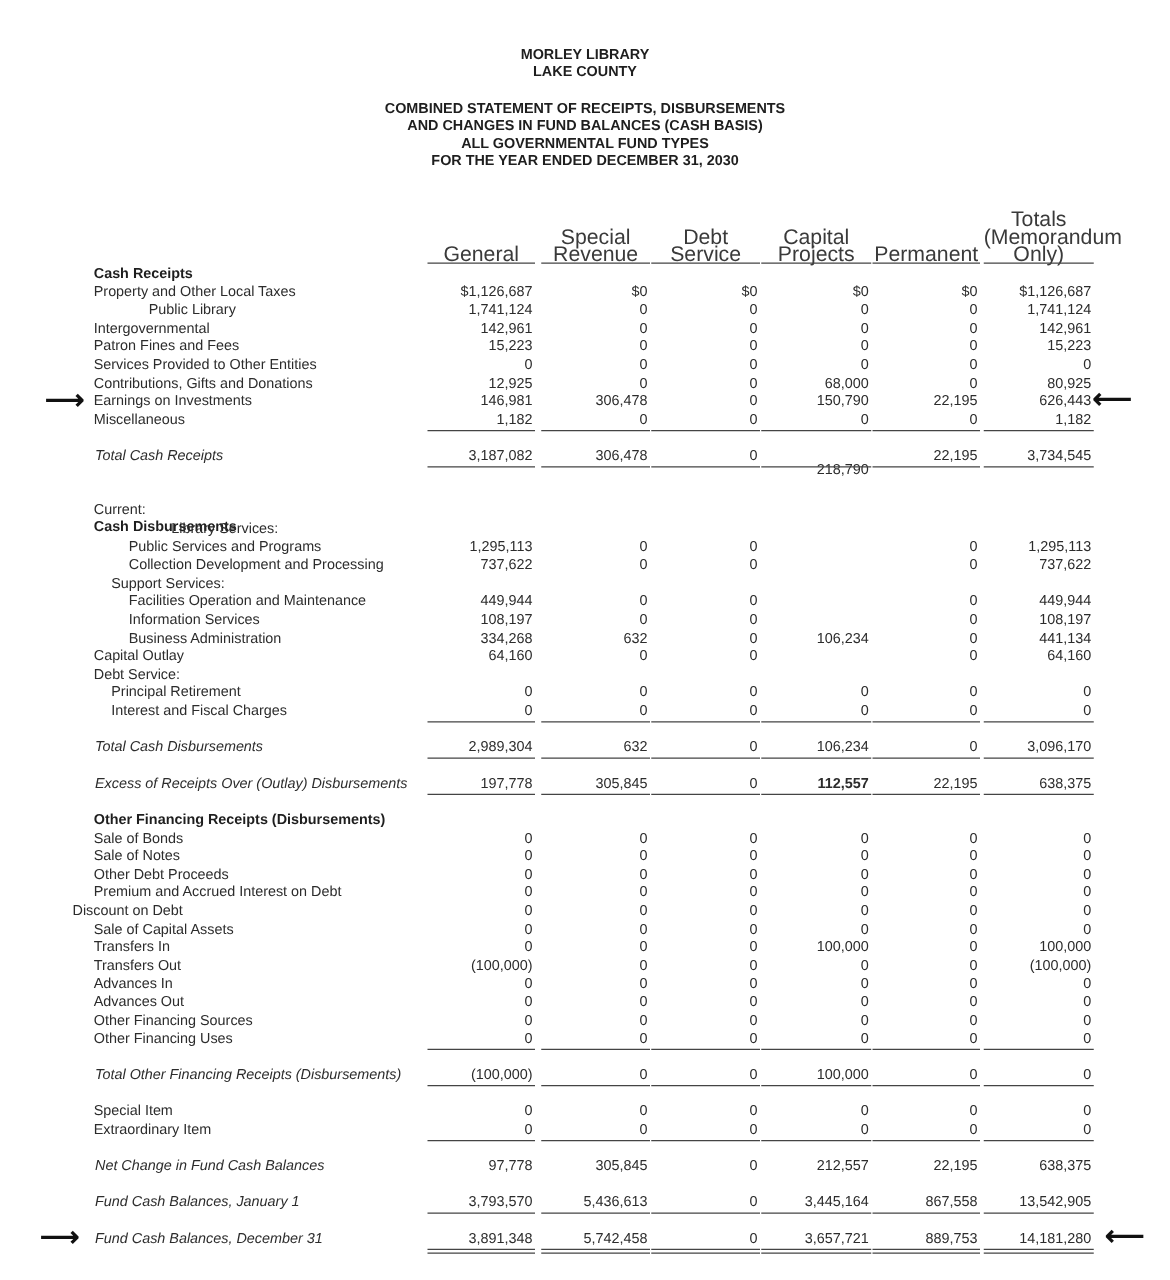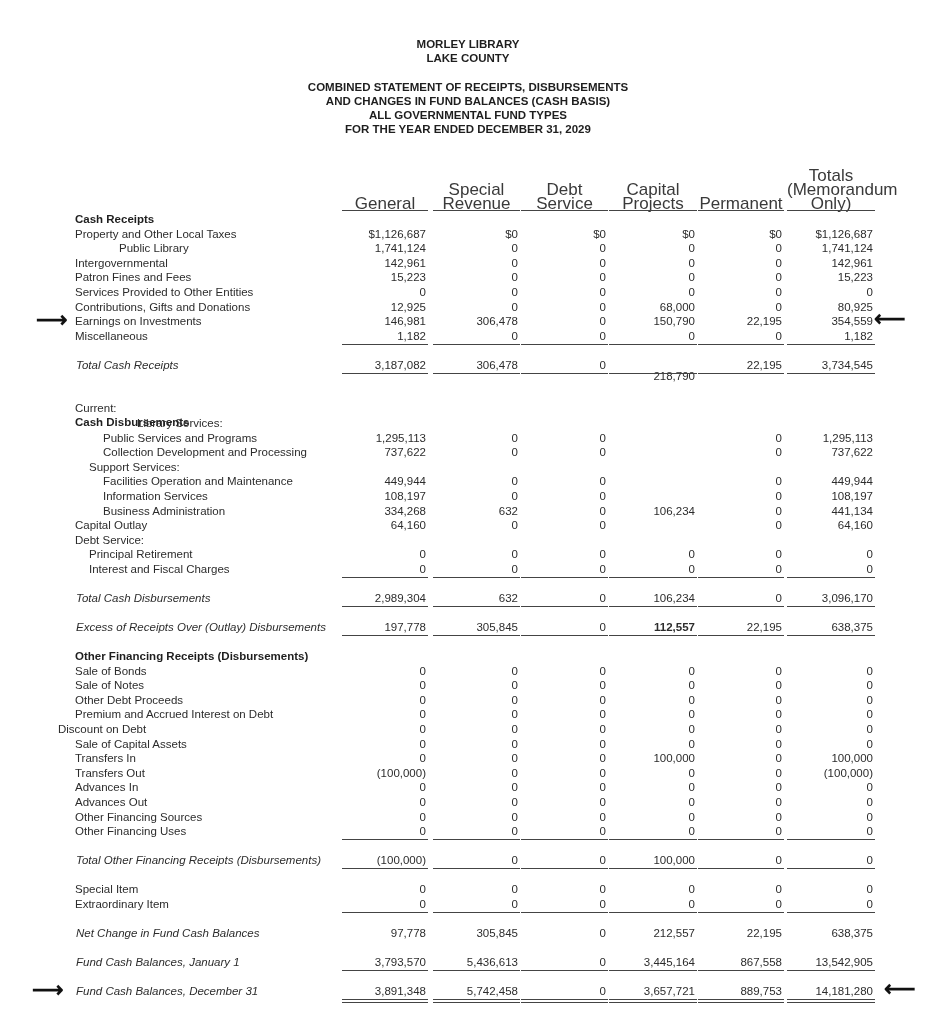--- a/index.html
+++ b/index.html
@@ -18,21 +18,21 @@
 </style>
 </head>
 <body>
 
 <div id="doc">
   <div class="title" style="top:37px;">MORLEY LIBRARY</div>
   <div class="title" style="top:51px;">LAKE COUNTY</div>
   <div class="title" style="top:80px;">COMBINED STATEMENT OF RECEIPTS, DISBURSEMENTS</div>
   <div class="title" style="top:94px;">AND CHANGES IN FUND BALANCES (CASH BASIS)</div>
   <div class="title" style="top:108px;">ALL GOVERNMENTAL FUND TYPES</div>
-  <div class="title" style="top:122px;">FOR THE YEAR ENDED DECEMBER 31, 2029</div>
+  <div class="title" style="top:122px;">FOR THE YEAR ENDED DECEMBER 31, 2030</div>
 
   <div id="col-headers">
       <div class="hdr" style="left: 342px; width: 86px; top: 197px;">General</div>
       <div class="rule" style="left: 342px; width: 86px; top: 210px;"></div>
       <div class="hdr" style="left: 433px; width: 87px; top: 183px;">Special</div>
       <div class="hdr" style="left: 433px; width: 87px; top: 197px;">Revenue</div>
       <div class="rule" style="left: 433px; width: 87px; top: 210px;"></div>
       <div class="hdr" style="left: 521px; width: 87px; top: 183px;">Debt</div>
       <div class="hdr" style="left: 521px; width: 87px; top: 197px;">Service</div>
       <div class="rule" style="left: 521px; width: 87px; top: 210px;"></div>
@@ -104,21 +104,21 @@
         <div class="num" style="left: 698px; width: 84px; top: 299.6px;">0</div>
         <div class="num" style="left: 787px; width: 86px; top: 299.6px;">80,925</div>
       </div>
       <div>
         <div class="lbl" style="left: 75px; top: 314.2px;">Earnings on Investments</div>
         <div class="num" style="left: 342px; width: 84px; top: 314.2px;">146,981</div>
         <div class="num" style="left: 433px; width: 85px; top: 314.2px;">306,478</div>
         <div class="num" style="left: 521px; width: 85px; top: 314.2px;">0</div>
         <div class="num" style="left: 609px; width: 86px; top: 314.2px;">150,790</div>
         <div class="num" style="left: 698px; width: 84px; top: 314.2px;">22,195</div>
-        <div class="num" style="left: 787px; width: 86px; top: 314.2px;">354,559</div>
+        <div class="num" style="left: 787px; width: 86px; top: 314.2px;">626,443</div>
         <div class="arrow" style="left: 36px; top: 309.2px;">⟶</div>
         <div class="arrow" style="left: 874px; top: 308.2px;">⟵</div>
       </div>
       <div>
         <div class="lbl" style="left: 75px; top: 328.8px;">Miscellaneous</div>
         <div class="num" style="left: 342px; width: 84px; top: 328.8px;">1,182</div>
         <div class="num" style="left: 433px; width: 85px; top: 328.8px;">0</div>
         <div class="num" style="left: 521px; width: 85px; top: 328.8px;">0</div>
         <div class="num" style="left: 609px; width: 86px; top: 328.8px;">0</div>
         <div class="num" style="left: 698px; width: 84px; top: 328.8px;">0</div>

